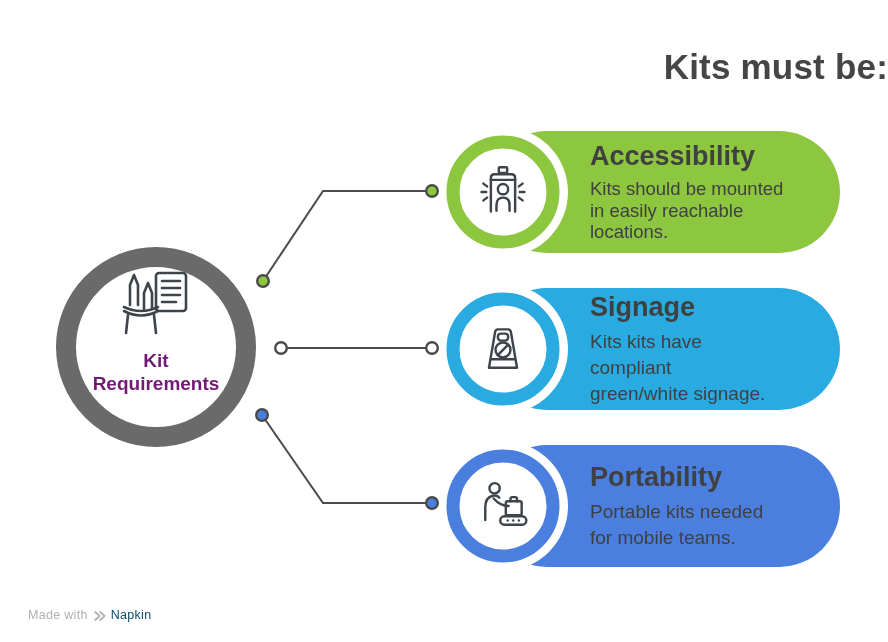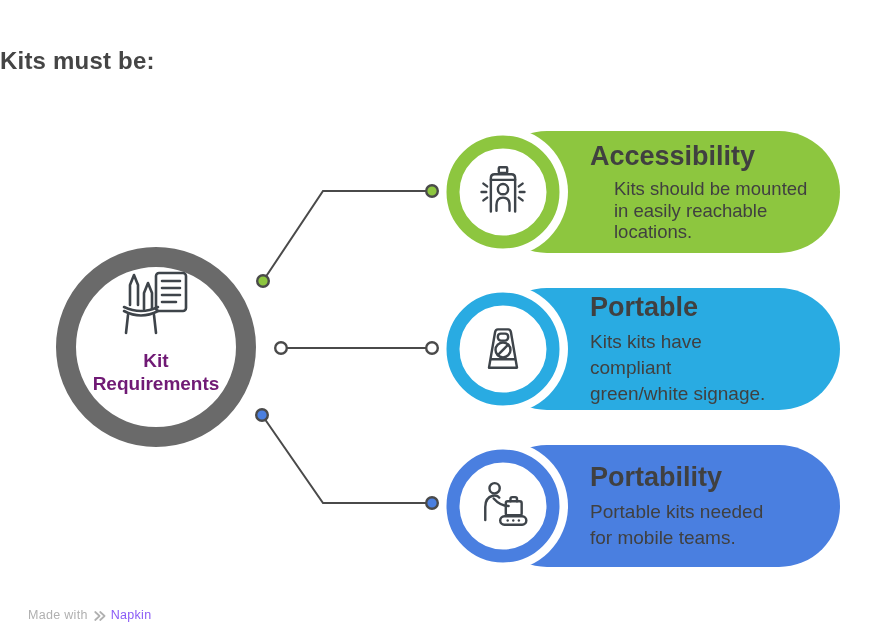--- a/index.html
+++ b/index.html
@@ -2,21 +2,21 @@
 <html><head>
 <meta charset="utf-8">
 <style>
   html,body { margin:0; padding:0; background:#ffffff; }
   .page {
     position:relative; width:888px; height:642px; background:#ffffff;
     font-family:"Liberation Sans", sans-serif; overflow:hidden;
   }
   .page-title {
     position:absolute; left:0; top:47px; width:100%;
-    text-align:left; font-size:24px; font-weight:bold; color:#454545;
+    text-align:right; font-size:35px; font-weight:bold; color:#454545;
     letter-spacing:0.2px;
   }
   .connector-layer { position:absolute; left:0; top:0; width:888px; height:642px; }
 
   .center-circle-svg { position:absolute; left:54px; top:245px; }
   .center-icon-svg { position:absolute; left:118px; top:271px; }
   .center-label {
     position:absolute; left:61px; top:349px; width:190px;
     text-align:center; font-size:19px; font-weight:bold; color:#701a75;
     line-height:23px; white-space:pre-line;
@@ -28,28 +28,28 @@
   .card-3 { top:445px; }
   .card-bg { position:absolute; left:0; top:0; }
   .badge-icon-svg { position:absolute; left:29px; top:33px; }
   .card-text {
     position:absolute; left:144px; top:0; width:242px; height:100%;
     display:flex; flex-direction:column; justify-content:center;
     color:#404040;
   }
   .card-title { font-size:27px; font-weight:bold; line-height:30px; margin-bottom:7px; }
   .card-desc { font-size:19px; line-height:26px; white-space:pre-line; }
-  .card-1 .card-desc { font-size:18.5px; line-height:21.5px;margin-left:24px; }
+  .card-1 .card-desc { font-size:18.5px; line-height:21.5px; }
 
   .footer {
     position:absolute; left:28px; top:604px; height:18px;
     display:flex; align-items:flex-end; gap:5px;
     font-size:12.5px; color:#b0b0b0; letter-spacing:0.3px;
   }
-  .footer .brand { color:#8b5cf6; }
+  .footer .brand { color:#0c4a6e; }
 </style>
 </head>
 <body>
 
 <div class="page">
 
   <div class="page-title">Kits must be:</div>
 
   <svg class="connector-layer" width="888" height="642" viewBox="0 0 888 642">
     <g fill="none" stroke="#4A4A4A" stroke-width="2">
@@ -118,21 +118,21 @@
     <svg class="badge-icon-svg" width="56" height="56" viewBox="0 0 60 60">
       <g fill="none" stroke="#3E444A" stroke-width="2.6" stroke-linecap="round" stroke-linejoin="round">
         <path d="M15,50 L21.5,12 Q22,9 24.5,9 H35.5 Q38,9 38.5,12 L45,50 Z"></path>
         <path d="M17.5,41 H42.5"></path>
         <rect x="24.5" y="13.5" width="11" height="7.5" rx="3.2"></rect>
         <circle cx="30" cy="31" r="8"></circle>
         <path d="M24.4,36.6 L35.6,25.4"></path>
       </g>
     </svg>
     <div class="card-text">
-      <div class="card-title">Portable</div>
+      <div class="card-title">Signage</div>
       <div class="card-desc">Kits kits have
 compliant
 green/white signage.</div>
     </div>
   </div>
 
   <div class="branch-card card-3">
     <svg class="card-bg" width="394" height="122" viewBox="0 0 394 122">
       <rect x="40" y="0" width="354" height="122" rx="61" fill="#4A7FE0"></rect>
       <circle cx="57" cy="61" r="65" fill="#ffffff"></circle>

